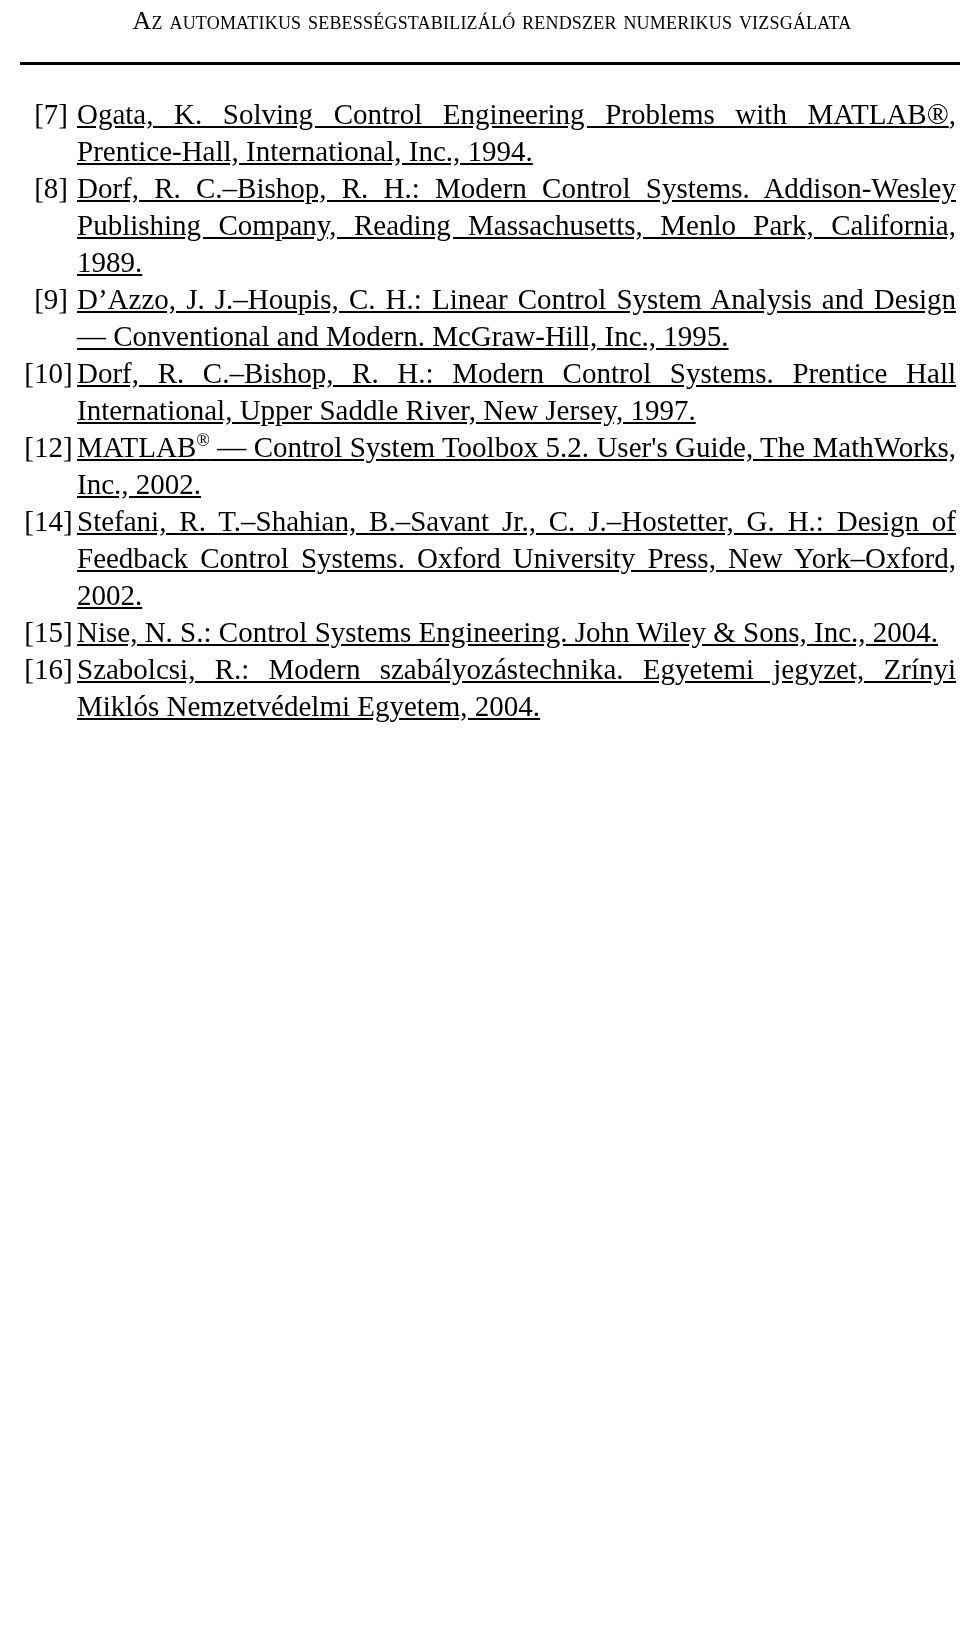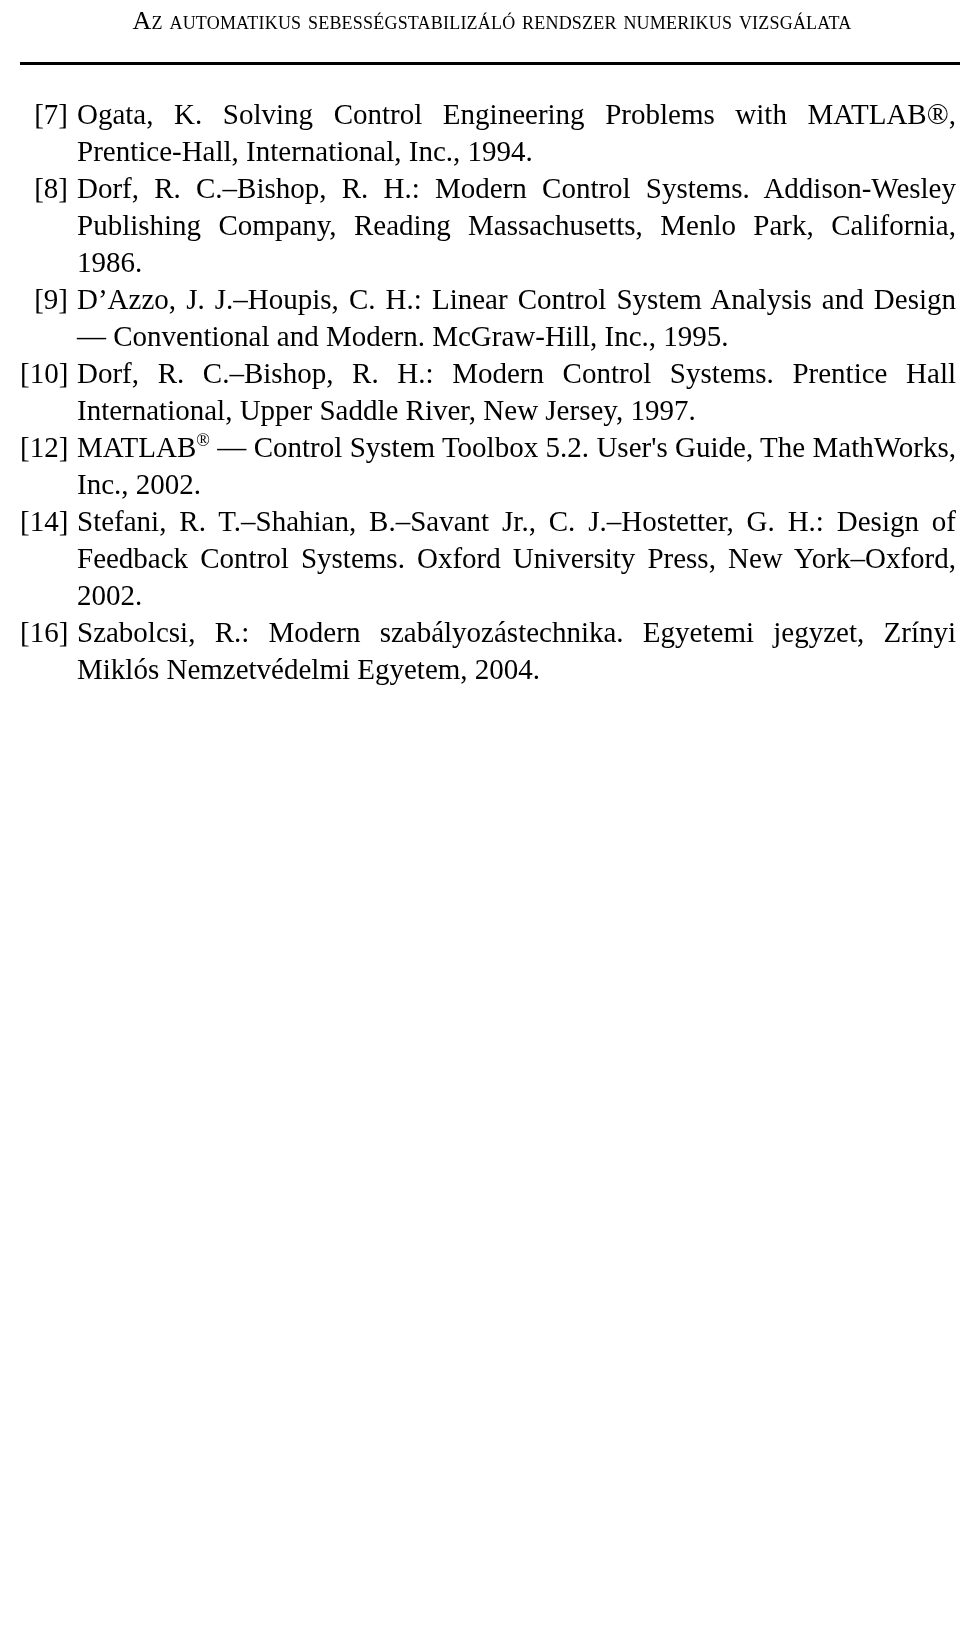--- a/index.html
+++ b/index.html
@@ -54,30 +54,31 @@
     padding-left: 57px;
     margin: 0;
     text-align: justify;
     text-justify: inter-word;
   }
   .ref-label {
     position: absolute;
     left: 0;
     top: 0;
     width: 57px;
-    text-align: left;
+    text-align: center;
     white-space: nowrap;
   }
   
   .ref-label.narrow {
     text-align: right;
     width: 48px;
   }
   .ref-text {
     display: block;
+    text-decoration: underline;
   }
   .ref-text.last-left {
     text-align-last: left;
   }
   sup.reg {
     font-size: 0.62em;
     vertical-align: super;
     line-height: 0;
   }
 
@@ -112,21 +113,21 @@
 
   <div class="reflist">
 
     <p class="ref">
       <span class="ref-label narrow">[7]</span>
       <span class="ref-text last-left"><span>Ogata, K. Solving Control Engineering Problems with MATLAB</span><span class="reg-inline">®</span><span>, Prentice-Hall, International, Inc., 1994.</span></span>
     </p>
 
     <p class="ref">
       <span class="ref-label narrow">[8]</span>
-      <span class="ref-text last-left">Dorf, R. C.–Bishop, R. H.: Modern Control Systems. Addison-Wesley Publishing Company, Reading Massachusetts, Menlo Park, California, 1986.</span>
+      <span class="ref-text last-left">Dorf, R. C.–Bishop, R. H.: Modern Control Systems. Addison-Wesley Publishing Company, Reading Massachusetts, Menlo Park, California, 1989.</span>
     </p>
 
     <p class="ref">
       <span class="ref-label narrow">[9]</span>
       <span class="ref-text last-left">D’Azzo, J. J.–Houpis, C. H.: Linear Control System Analysis and Design — Conventional and Modern. McGraw-Hill, Inc., 1995.</span>
     </p>
 
     <p class="ref">
       <span class="ref-label">[10]</span>
       <span class="ref-text last-left">Dorf, R. C.–Bishop, R. H.: Modern Control Systems. Prentice Hall International, Upper Saddle River, New Jersey, 1997.</span>
@@ -137,20 +138,24 @@
       <span class="ref-label">[12]</span>
       <span class="ref-text last-left"><span>MATLAB</span><sup class="reg">®</sup><span> — Control System Toolbox 5.2. User's Guide, The MathWorks, Inc., 2002.</span></span>
     </p>
 
 
     <p class="ref">
       <span class="ref-label">[14]</span>
       <span class="ref-text last-left">Stefani, R. T.–Shahian, B.–Savant Jr., C. J.–Hostetter, G. H.: Design of Feedback Control Systems. Oxford University Press, New York–Oxford, 2002.</span>
     </p>
 
+    <p class="ref">
+      <span class="ref-label">[15]</span>
+      <span class="ref-text last-left">Nise, N. S.: Control Systems Engineering. John Wiley &amp; Sons, Inc., 2004.</span>
+    </p>
 
     <p class="ref">
       <span class="ref-label">[16]</span>
       <span class="ref-text last-left">Szabolcsi, R.: Modern szabályozástechnika. Egyetemi jegyzet, Zrínyi Miklós Nemzetvédelmi Egyetem, 2004.</span>
     </p>
 
   </div>
 
   <div class="folio">232</div>
 

